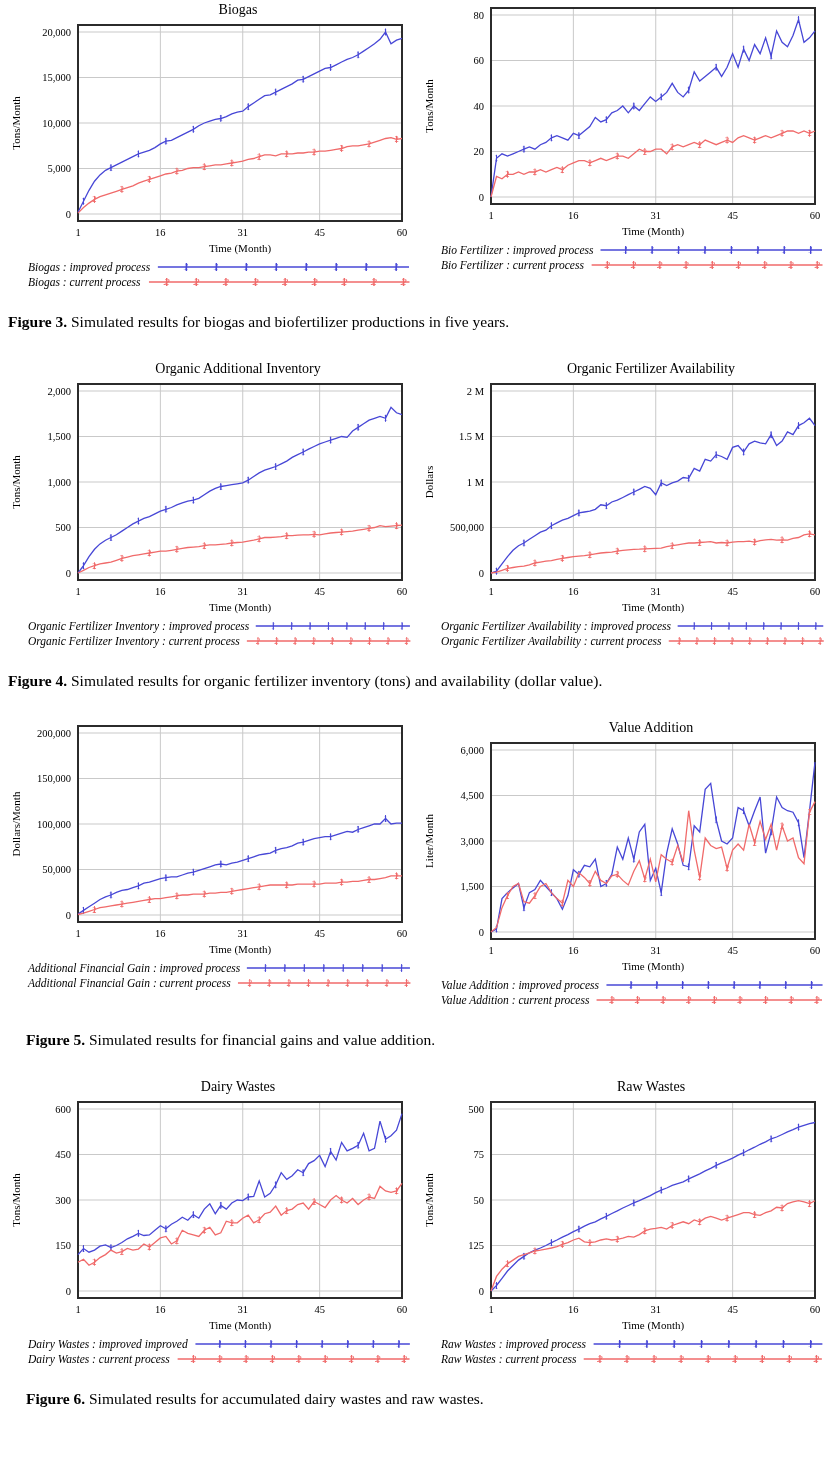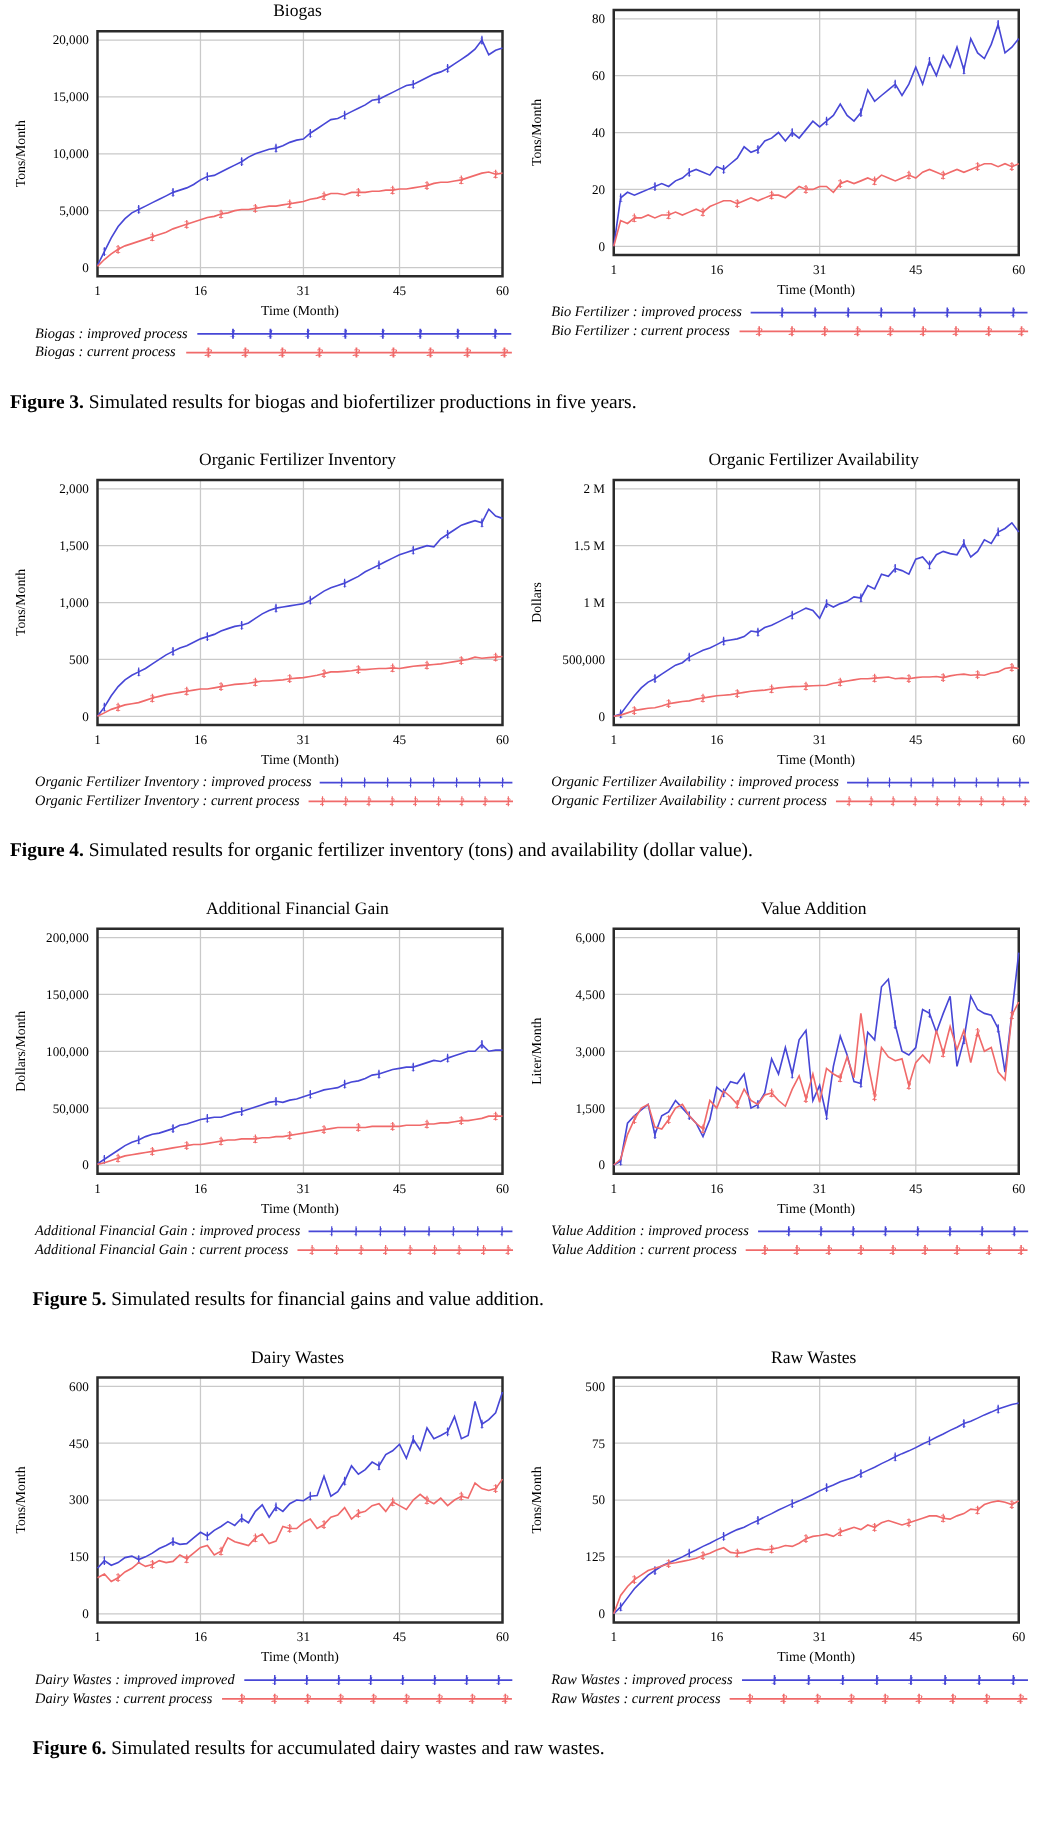--- a/index.html
+++ b/index.html
@@ -277,21 +277,21 @@
             </div>
           </div>
         </div>
     </div>
     <p class="caption ind-a"><span class="cap-label">Figure 3.</span> <span>Simulated results for biogas and biofertilizer productions in five years.</span></p>
   </section>
 
   <section class="figure-block">
     <div class="charts-row">
       <div class="chart">
-          <div class="chart-title">Organic Fertilizer Inventory</div>
+          <div class="chart-title">Organic Additional Inventory</div>
           <svg width="404" height="238" viewBox="0 0 404 238" class="plot-svg">
             <line x1="72" y1="195" x2="396" y2="195" stroke="#c9c9c9" stroke-width="1"></line>
             <line x1="72" y1="149.5" x2="396" y2="149.5" stroke="#c9c9c9" stroke-width="1"></line>
             <line x1="72" y1="104" x2="396" y2="104" stroke="#c9c9c9" stroke-width="1"></line>
             <line x1="72" y1="58.5" x2="396" y2="58.5" stroke="#c9c9c9" stroke-width="1"></line>
             <line x1="72" y1="13" x2="396" y2="13" stroke="#c9c9c9" stroke-width="1"></line>
             <line x1="154.37288135593218" y1="6" x2="154.37288135593218" y2="202" stroke="#c9c9c9" stroke-width="1"></line>
             <line x1="236.7457627118644" y1="6" x2="236.7457627118644" y2="202" stroke="#c9c9c9" stroke-width="1"></line>
             <line x1="313.62711864406776" y1="6" x2="313.62711864406776" y2="202" stroke="#c9c9c9" stroke-width="1"></line>
             <rect x="72" y="6" width="324" height="196" fill="none" stroke="#2b2b2b" stroke-width="2"></rect>
@@ -531,21 +531,20 @@
             </div>
           </div>
         </div>
     </div>
     <p class="caption ind-a"><span class="cap-label">Figure 4.</span> <span>Simulated results for organic fertilizer inventory (tons) and availability (dollar value).</span></p>
   </section>
 
   <section class="figure-block">
     <div class="charts-row">
       <div class="chart">
-          <div class="chart-title">Additional Financial Gain</div>
           <svg width="404" height="238" viewBox="0 0 404 238" class="plot-svg">
             <line x1="72" y1="195" x2="396" y2="195" stroke="#c9c9c9" stroke-width="1"></line>
             <line x1="72" y1="149.5" x2="396" y2="149.5" stroke="#c9c9c9" stroke-width="1"></line>
             <line x1="72" y1="104" x2="396" y2="104" stroke="#c9c9c9" stroke-width="1"></line>
             <line x1="72" y1="58.5" x2="396" y2="58.5" stroke="#c9c9c9" stroke-width="1"></line>
             <line x1="72" y1="13" x2="396" y2="13" stroke="#c9c9c9" stroke-width="1"></line>
             <line x1="154.37288135593218" y1="6" x2="154.37288135593218" y2="202" stroke="#c9c9c9" stroke-width="1"></line>
             <line x1="236.7457627118644" y1="6" x2="236.7457627118644" y2="202" stroke="#c9c9c9" stroke-width="1"></line>
             <line x1="313.62711864406776" y1="6" x2="313.62711864406776" y2="202" stroke="#c9c9c9" stroke-width="1"></line>
             <rect x="72" y="6" width="324" height="196" fill="none" stroke="#2b2b2b" stroke-width="2"></rect>

